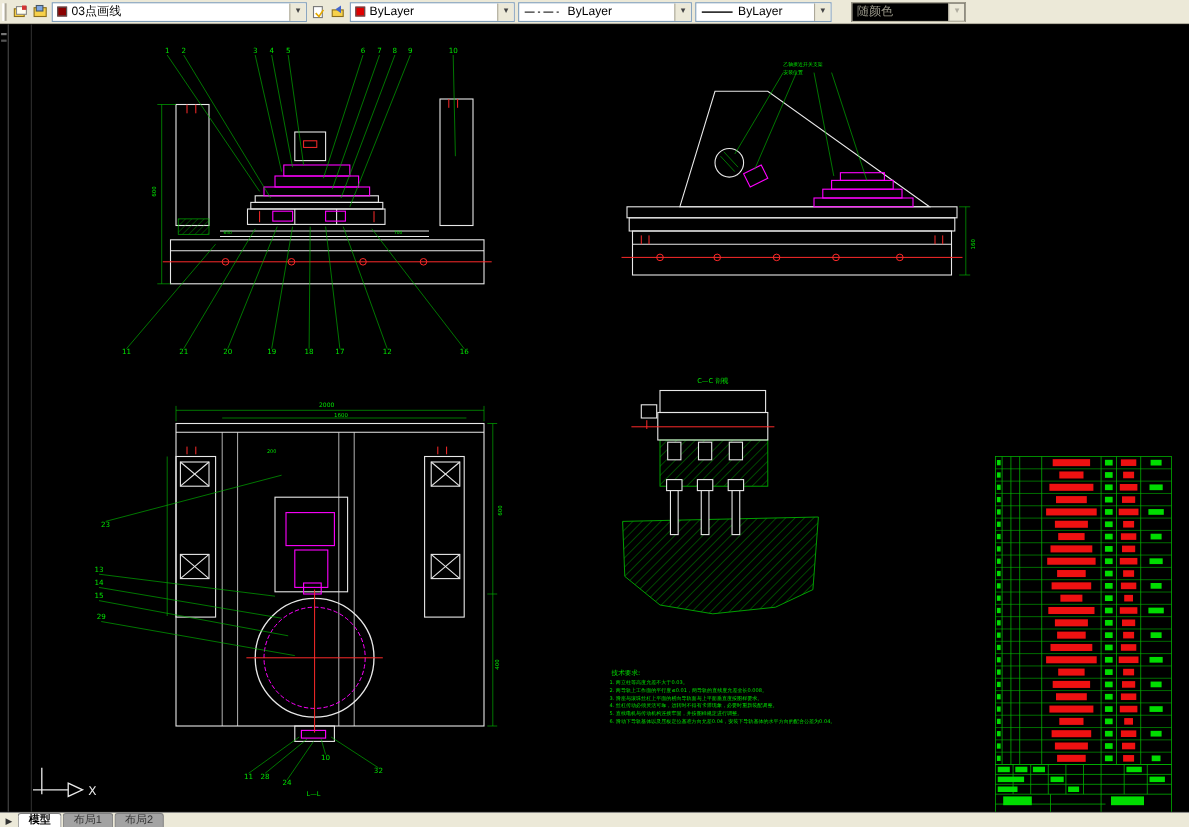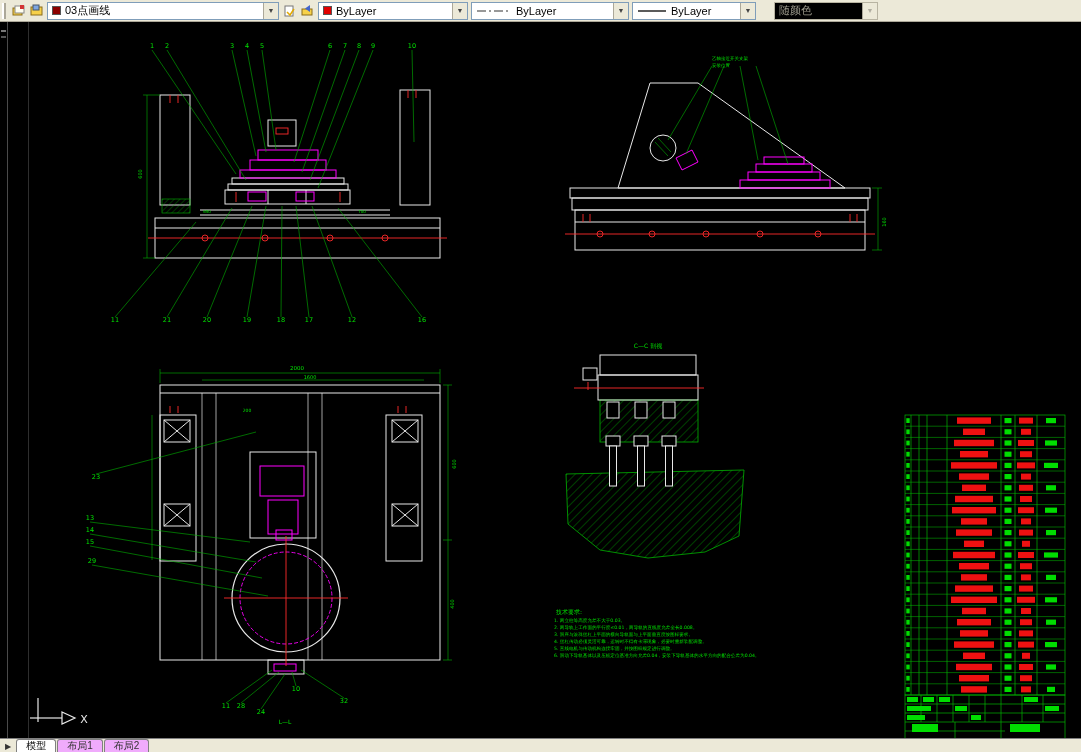--- a/index.html
+++ b/index.html
@@ -28,22 +28,22 @@
   
   .canvas{position:relative;width:1081px;height:716px;background:#000;flex:none}
   .canvas svg{display:block}
   svg text{font-family:"DejaVu Sans",sans-serif}
 
   
   .tabbar{height:14px;background:#ece9d8;border-top:1px solid #808080;display:flex;
     align-items:flex-end;font-size:10px;gap:1px;padding-left:3px;flex:none}
   .tab-grip{font-size:8px;color:#333;padding:0 4px 1px 2px;cursor:pointer}
   .tab{padding:0 9px;height:13px;line-height:12px;border:1px solid #808080;border-bottom:none;
-    background:#f0abfc;border-radius:3px 3px 0 0;color:#333;cursor:pointer}
-  .tab.active{background:#fff;font-weight:normal;color:#000}
+    background:#a3a3a3;border-radius:3px 3px 0 0;color:#333;cursor:pointer}
+  .tab.active{background:#fff;font-weight:bold;color:#000}
 </style>
 </head>
 <body>
 
 <div class="app">
 
   <div class="toolbar">
     <div class="grip"></div>
 
     <span class="tb-icon">

